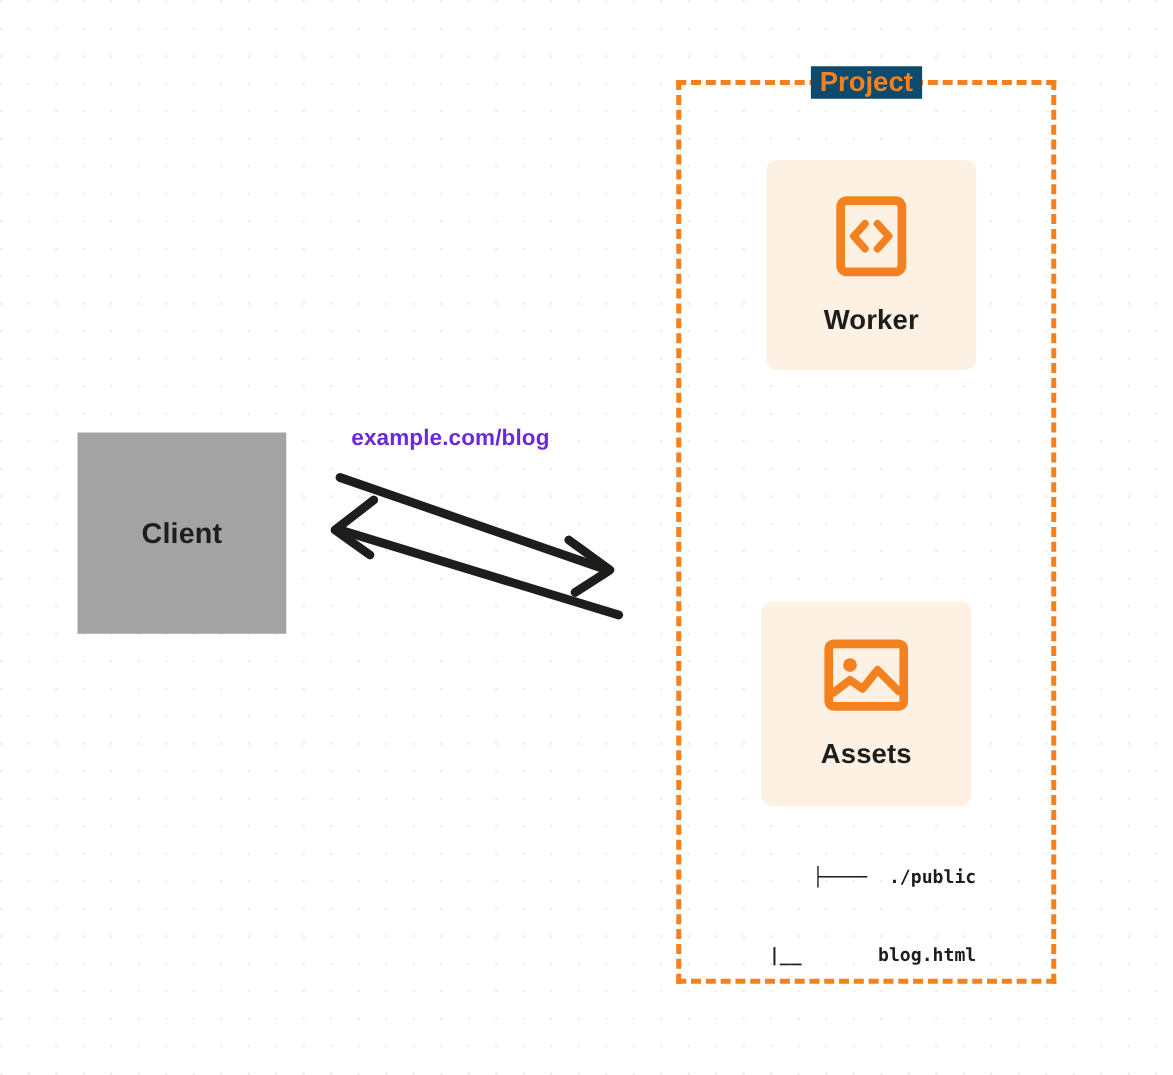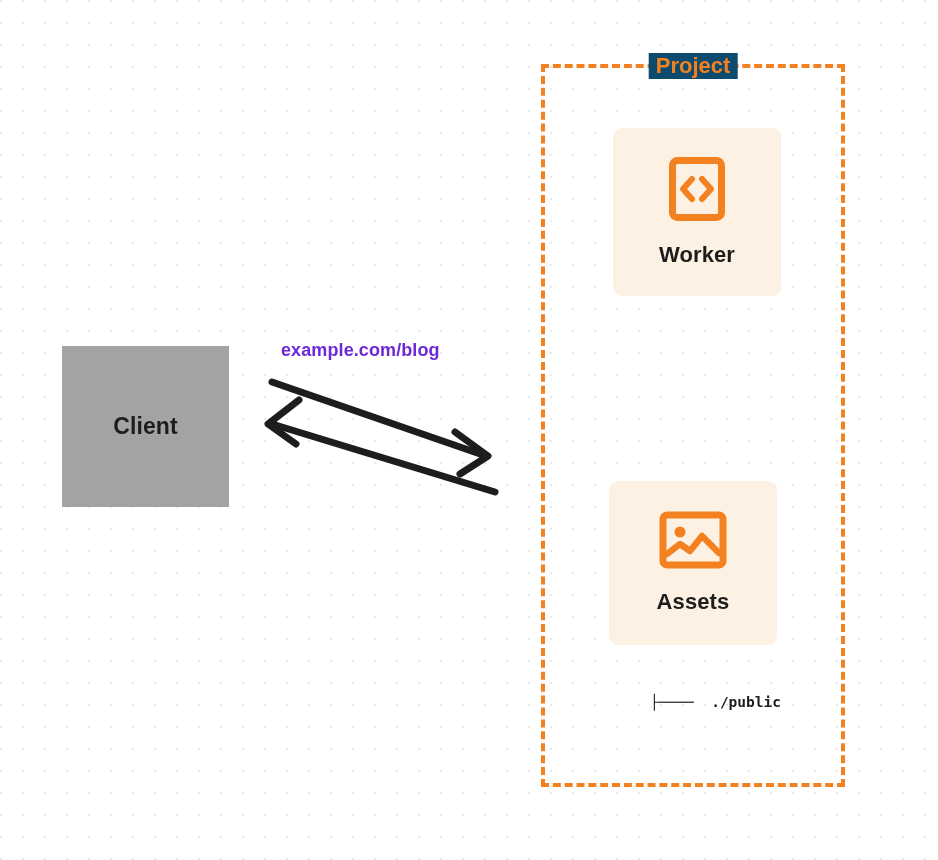--- a/index.html
+++ b/index.html
@@ -168,14 +168,15 @@
       <rect x="4" y="4" width="60" height="50" rx="4" ry="4" fill="none" stroke="#f48120" stroke-width="7"></rect>
       <circle cx="21" cy="21" r="5.5" fill="#f48120"></circle>
       <path d="M 8 43 L 21 33 L 31 40 L 43 25 L 60 42" fill="none" stroke="#f48120" stroke-width="6.5" stroke-linecap="round" stroke-linejoin="round"></path>
     </svg>
   </span>
   <span class="card-title">Assets</span>
 </div>
 
 <div id="assets-tree">
   <span class="tree-line">├────  ./public</span>
+  <span class="tree-line">|__       blog.html</span>
   
 </div>
 
 </body></html>

